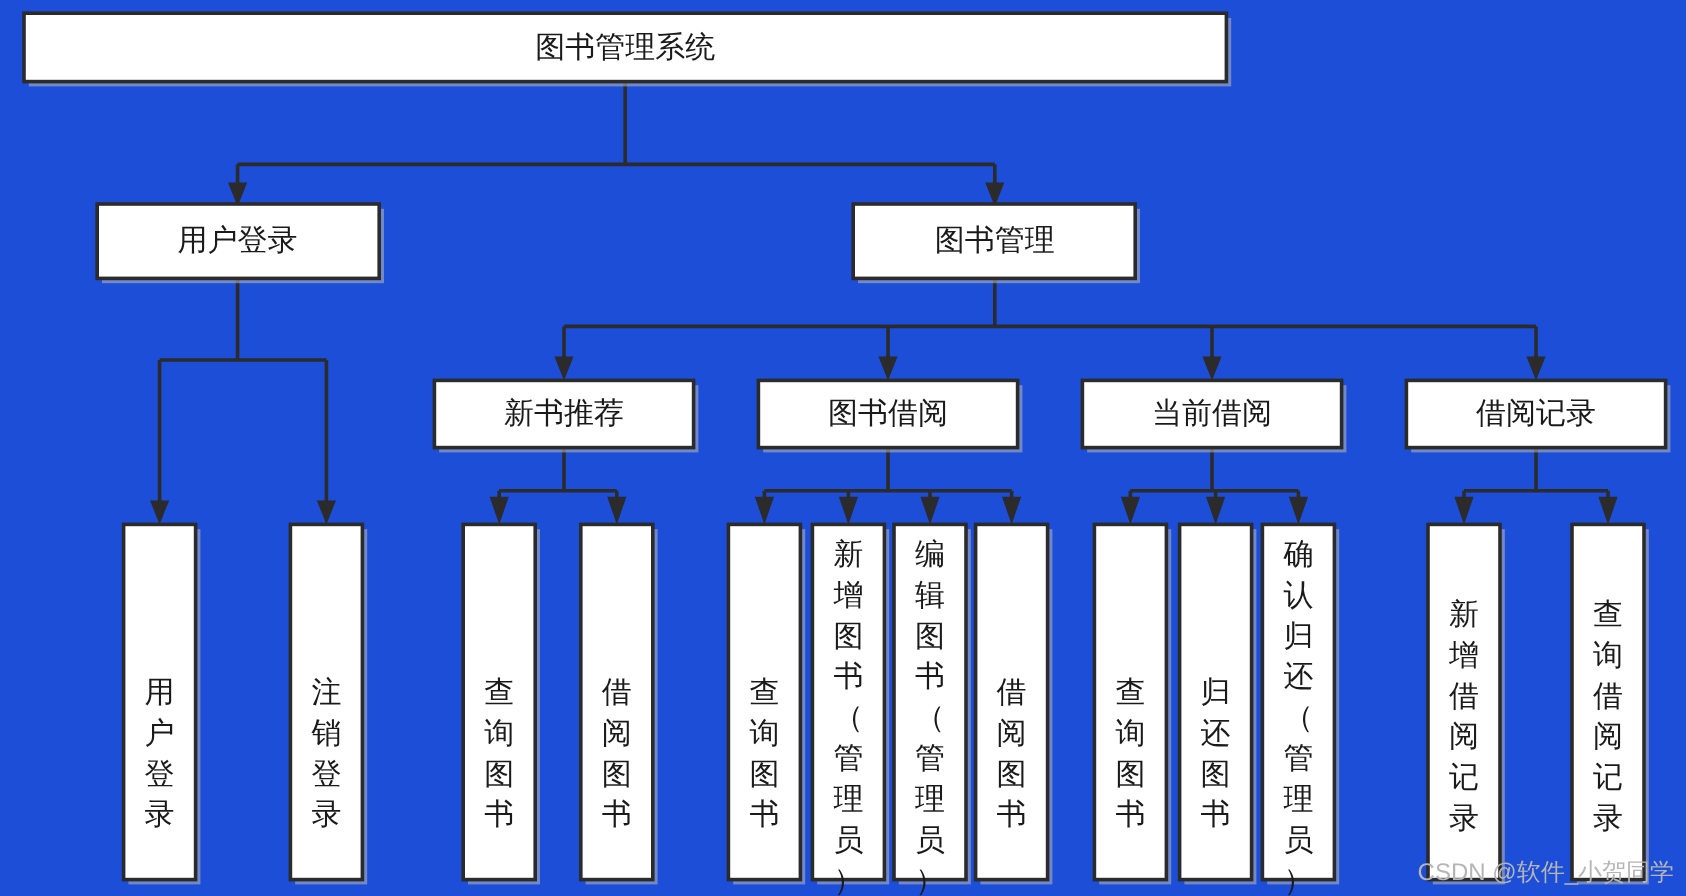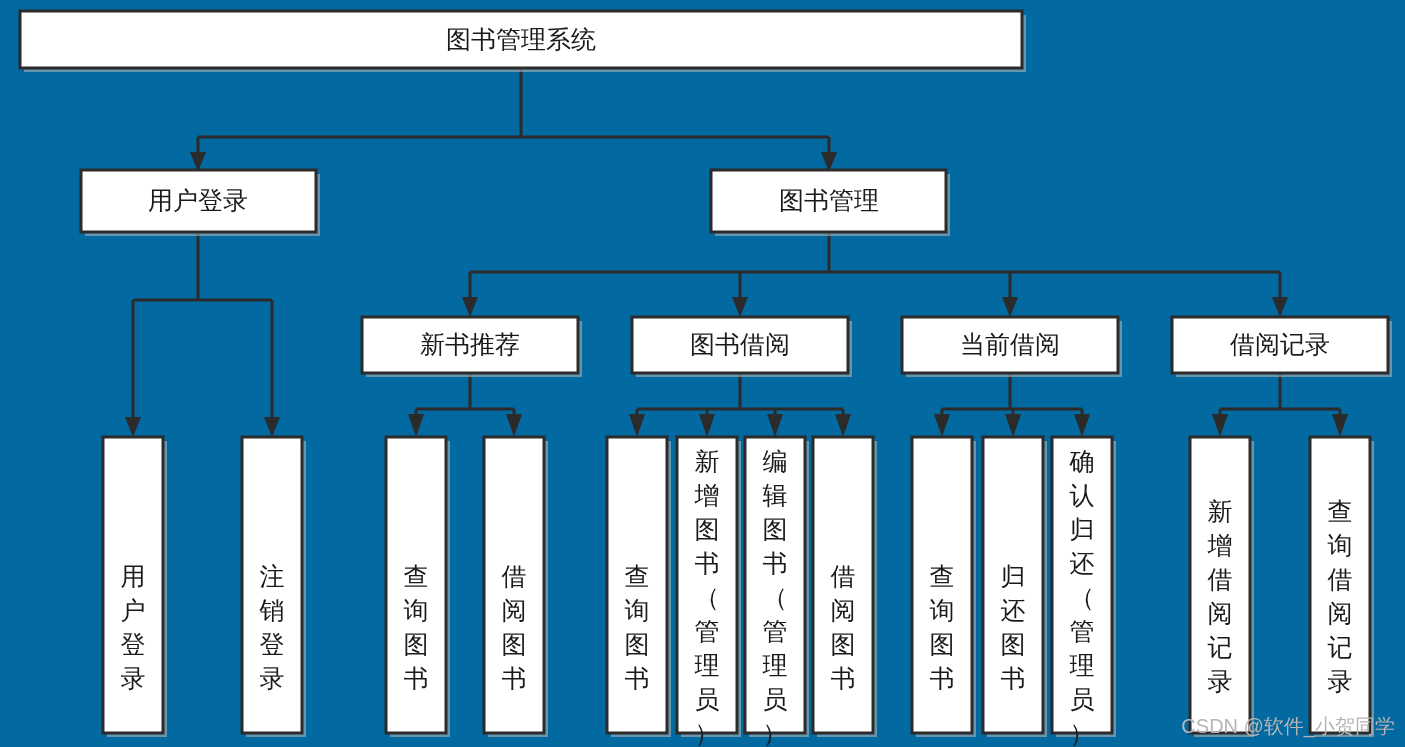--- a/index.html
+++ b/index.html
@@ -8,21 +8,21 @@
     padding: 0;
     background: #ffffff;
   }
   body {
     font-family: "Liberation Sans", "DejaVu Sans", sans-serif;
   }
   #diagram-root {
     position: relative;
     width: 1405px;
     height: 747px;
-    background: #0369a1;
+    background: #1d4ed8;
     overflow: hidden;
   }
   svg.diagram {
     display: block;
     width: 1405px;
     height: 747px;
   }
   .node-rect {
     fill: #ffffff;
     stroke: #2b2b2b;

